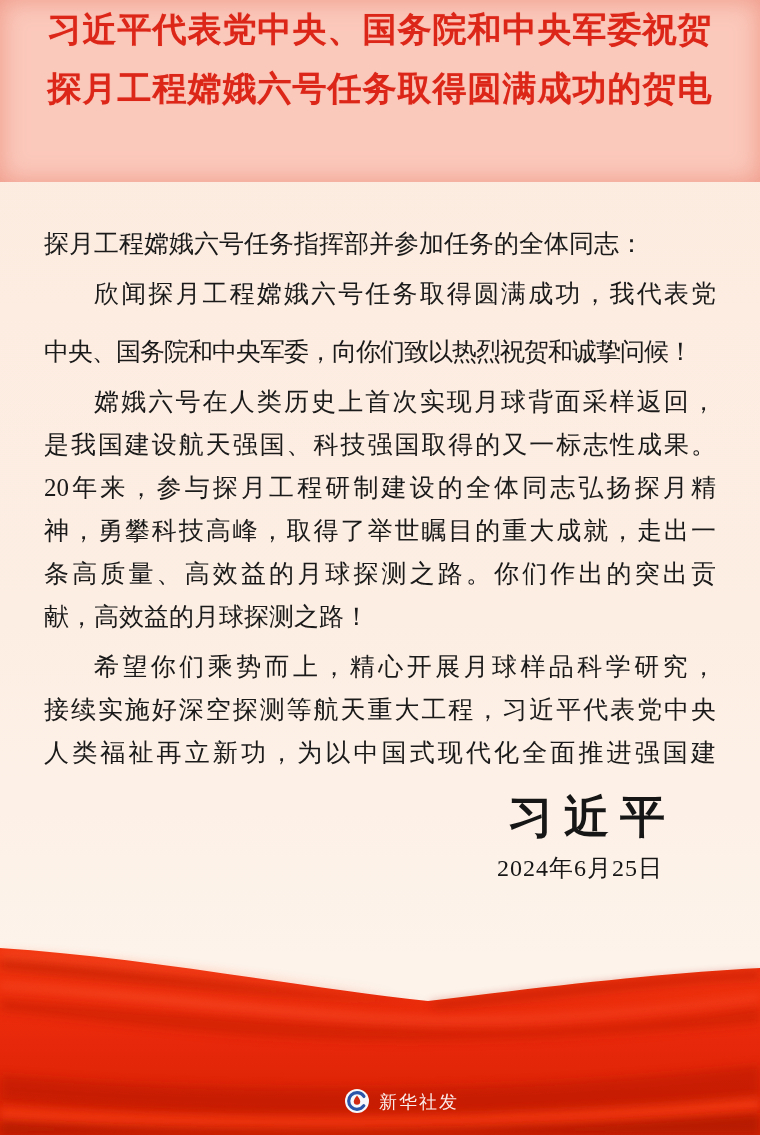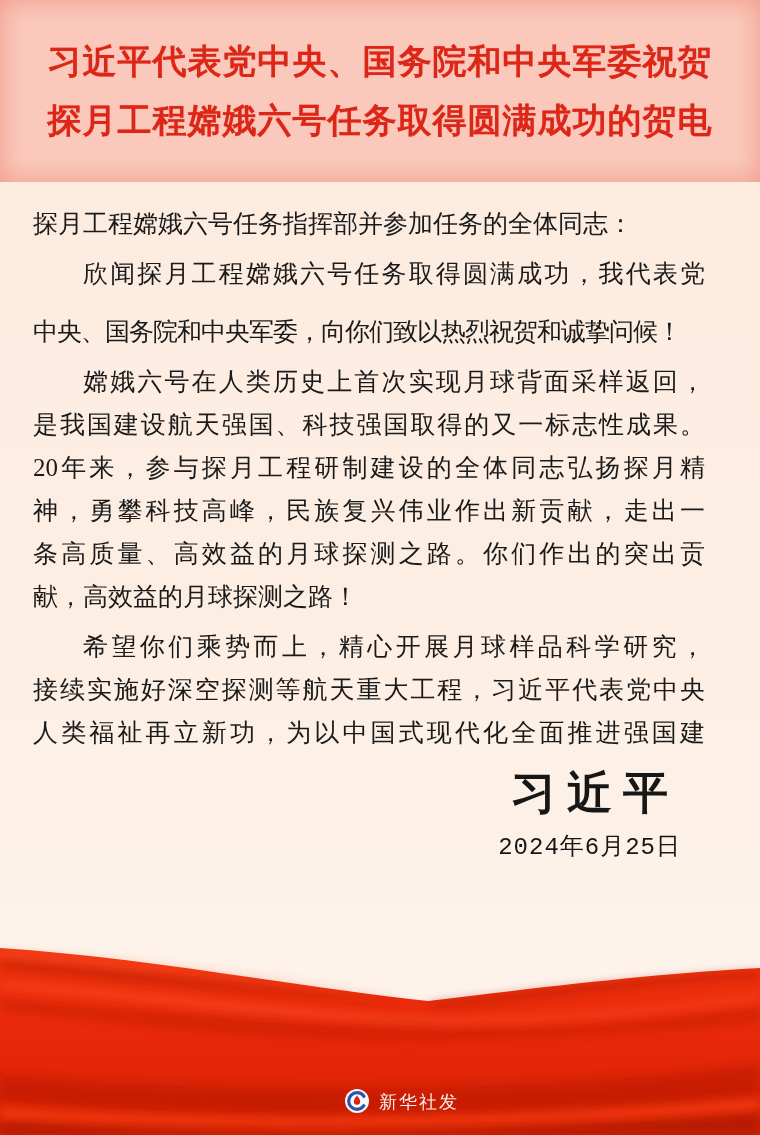--- a/index.html
+++ b/index.html
@@ -7,40 +7,40 @@
     position:relative; width:760px; height:1135px; overflow:hidden;
     background:linear-gradient(180deg,#fcebdf 0%, #fdeee3 55%, #fdf3ea 84%);
     font-family:"Liberation Serif","DejaVu Serif",serif;
   }
 
   
   .banner {
     position:absolute; top:0; left:0; width:760px; height:182px;
     background:#fbc9bc;
     box-shadow: inset 0 0 26px rgba(236,143,124,.85);
-    display:flex; flex-direction:column; justify-content:center;
+    display:flex; flex-direction:column; 
   }
   .title-line {
     text-align:center; font-size:34px; font-weight:bold;
     color:#dc2617; letter-spacing:1px; line-height:59px;
     text-shadow:0 0 1px rgba(220,38,23,.4);
   }
 
   
-  .letter { position:absolute; top:182px; left:33px; width:672px; padding-top:20px; }
+  .letter { position:absolute; top:182px; left:44px; width:672px; padding-top:40px; }
   .line {
     font-size:25px; line-height:43px; color:#1a1a1a;
     text-align:justify; text-align-last:justify;
     font-weight:500;
   }
   .line.indent { text-indent:2em;margin-top:7px; }
   .line.end { text-align-last:left; }
   .line.tight { letter-spacing:-1px;margin-top:15px; }
 
-  .sig-block { width:max-content; margin:14px 24px 0 auto; text-align:center;font-family:Liberation Mono, monospace; }
+  .sig-block { width:max-content; margin:14px 40px 0 auto; text-align:left; }
   .signature {
     font-size:45px; font-weight:bold; color:#161616;
     letter-spacing:11px; padding-left:11px; line-height:58px;
   }
   .date { font-size:24px; color:#161616; letter-spacing:1px; line-height:38px; margin-top:3px; }
 
   
   .ribbon { position:absolute; left:0; top:925px; width:760px; height:210px; }
   .ribbon svg { display:block; }
 
@@ -63,21 +63,21 @@
     <div class="title-line">探月工程嫦娥六号任务取得圆满成功的贺电</div>
   </header>
 
   <main class="letter">
     <div class="line end">探月工程嫦娥六号任务指挥部并参加任务的全体同志：</div>
     <div class="line indent">欣闻探月工程嫦娥六号任务取得圆满成功，我代表党</div>
     <div class="line end tight">中央、国务院和中央军委，向你们致以热烈祝贺和诚挚问候！</div>
     <div class="line indent">嫦娥六号在人类历史上首次实现月球背面采样返回，</div>
     <div class="line">是我国建设航天强国、科技强国取得的又一标志性成果。</div>
     <div class="line">20年来，参与探月工程研制建设的全体同志弘扬探月精</div>
-    <div class="line">神，勇攀科技高峰，民族复兴伟业作出新贡献，走出一</div>
+    <div class="line">神，勇攀科技高峰，取得了举世瞩目的重大成就，走出一</div>
     <div class="line">条高质量、高效益的月球探测之路。你们作出的突出贡</div>
     <div class="line end">献，高效益的月球探测之路！</div>
     <div class="line indent">希望你们乘势而上，精心开展月球样品科学研究，</div>
     <div class="line">接续实施好深空探测等航天重大工程，习近平代表党中央</div>
     <div class="line">人类福祉再立新功，为以中国式现代化全面推进强国建</div>
 
     <div class="sig-block">
       <div class="signature">习近平</div>
       <div class="date">2024年6月25日</div>
     </div>

